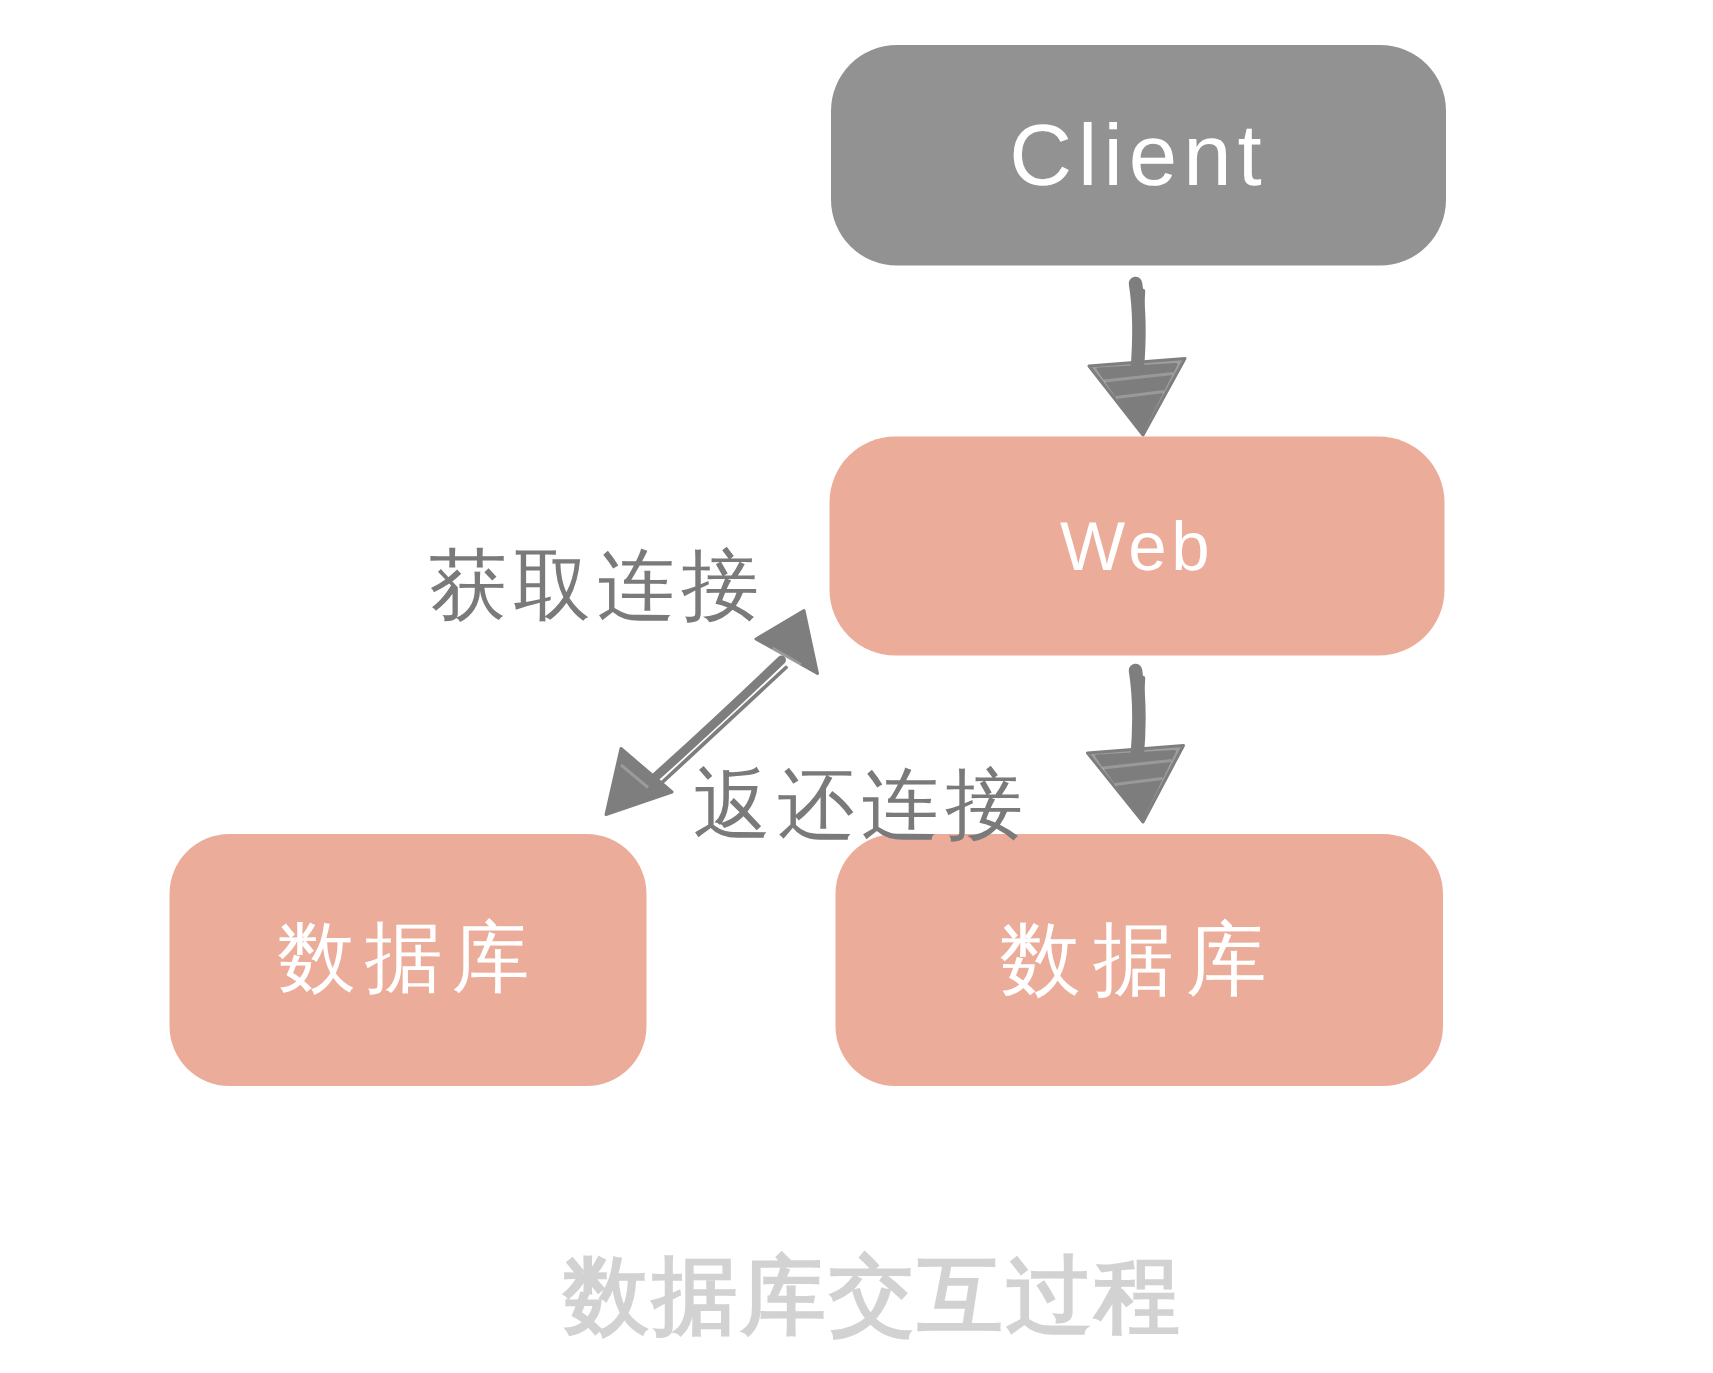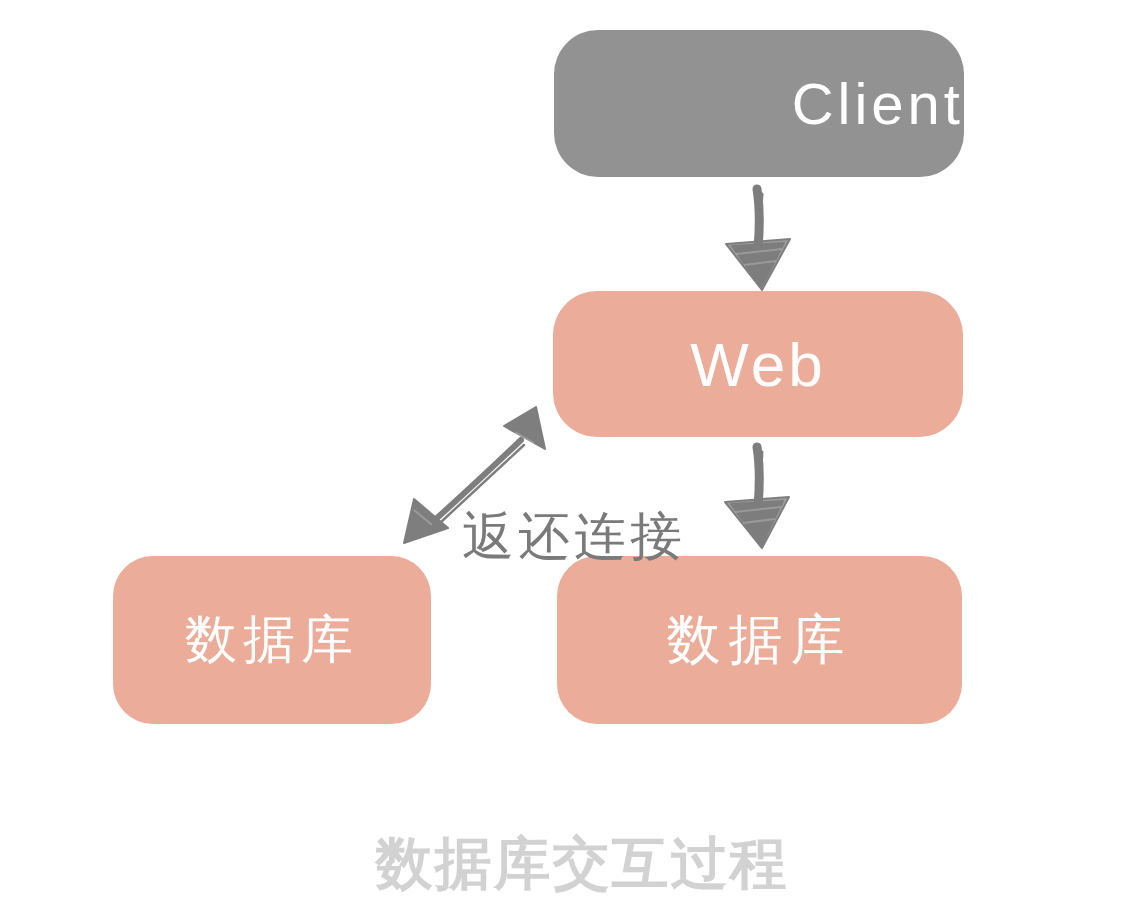--- a/index.html
+++ b/index.html
@@ -31,27 +31,26 @@
     flex-direction: column;
     color: var(--node-text);
     text-align: center;
   }
   .node-client {
     left: 554px; top: 30px; width: 410px; height: 147px;
     background: var(--client-fill);
     border-radius: 44px;
     font-size: 58px;
     letter-spacing: 4px;
-    align-items: flex-end;
   }
   .node-accent { background: var(--accent-fill); }
   .node-web {
     left: 553px; top: 291px; width: 410px; height: 146px;
     border-radius: 44px;
-    font-size: 62px;
+    font-size: 46px;
     letter-spacing: 3px;
   }
   .node-pool {
     left: 113px; top: 556px; width: 318px; height: 168px;
     border-radius: 40px;
     font-size: 52px;
     line-height: 1.38;
     letter-spacing: 6px;
   }
   .node-db {
@@ -130,18 +129,19 @@
   </div>
 
   <div class="node node-accent node-pool">
     <span>数据库</span>
   </div>
 
   <div class="node node-accent node-db">
     <span>数据库</span>
   </div>
 
+  <div class="edge-label edge-label-get">获取连接</div>
 
   <div class="edge-label edge-label-return">返还连接</div>
 
   <div class="diagram-title">数据库交互过程</div>
 
 </div>
 
 </body></html>

